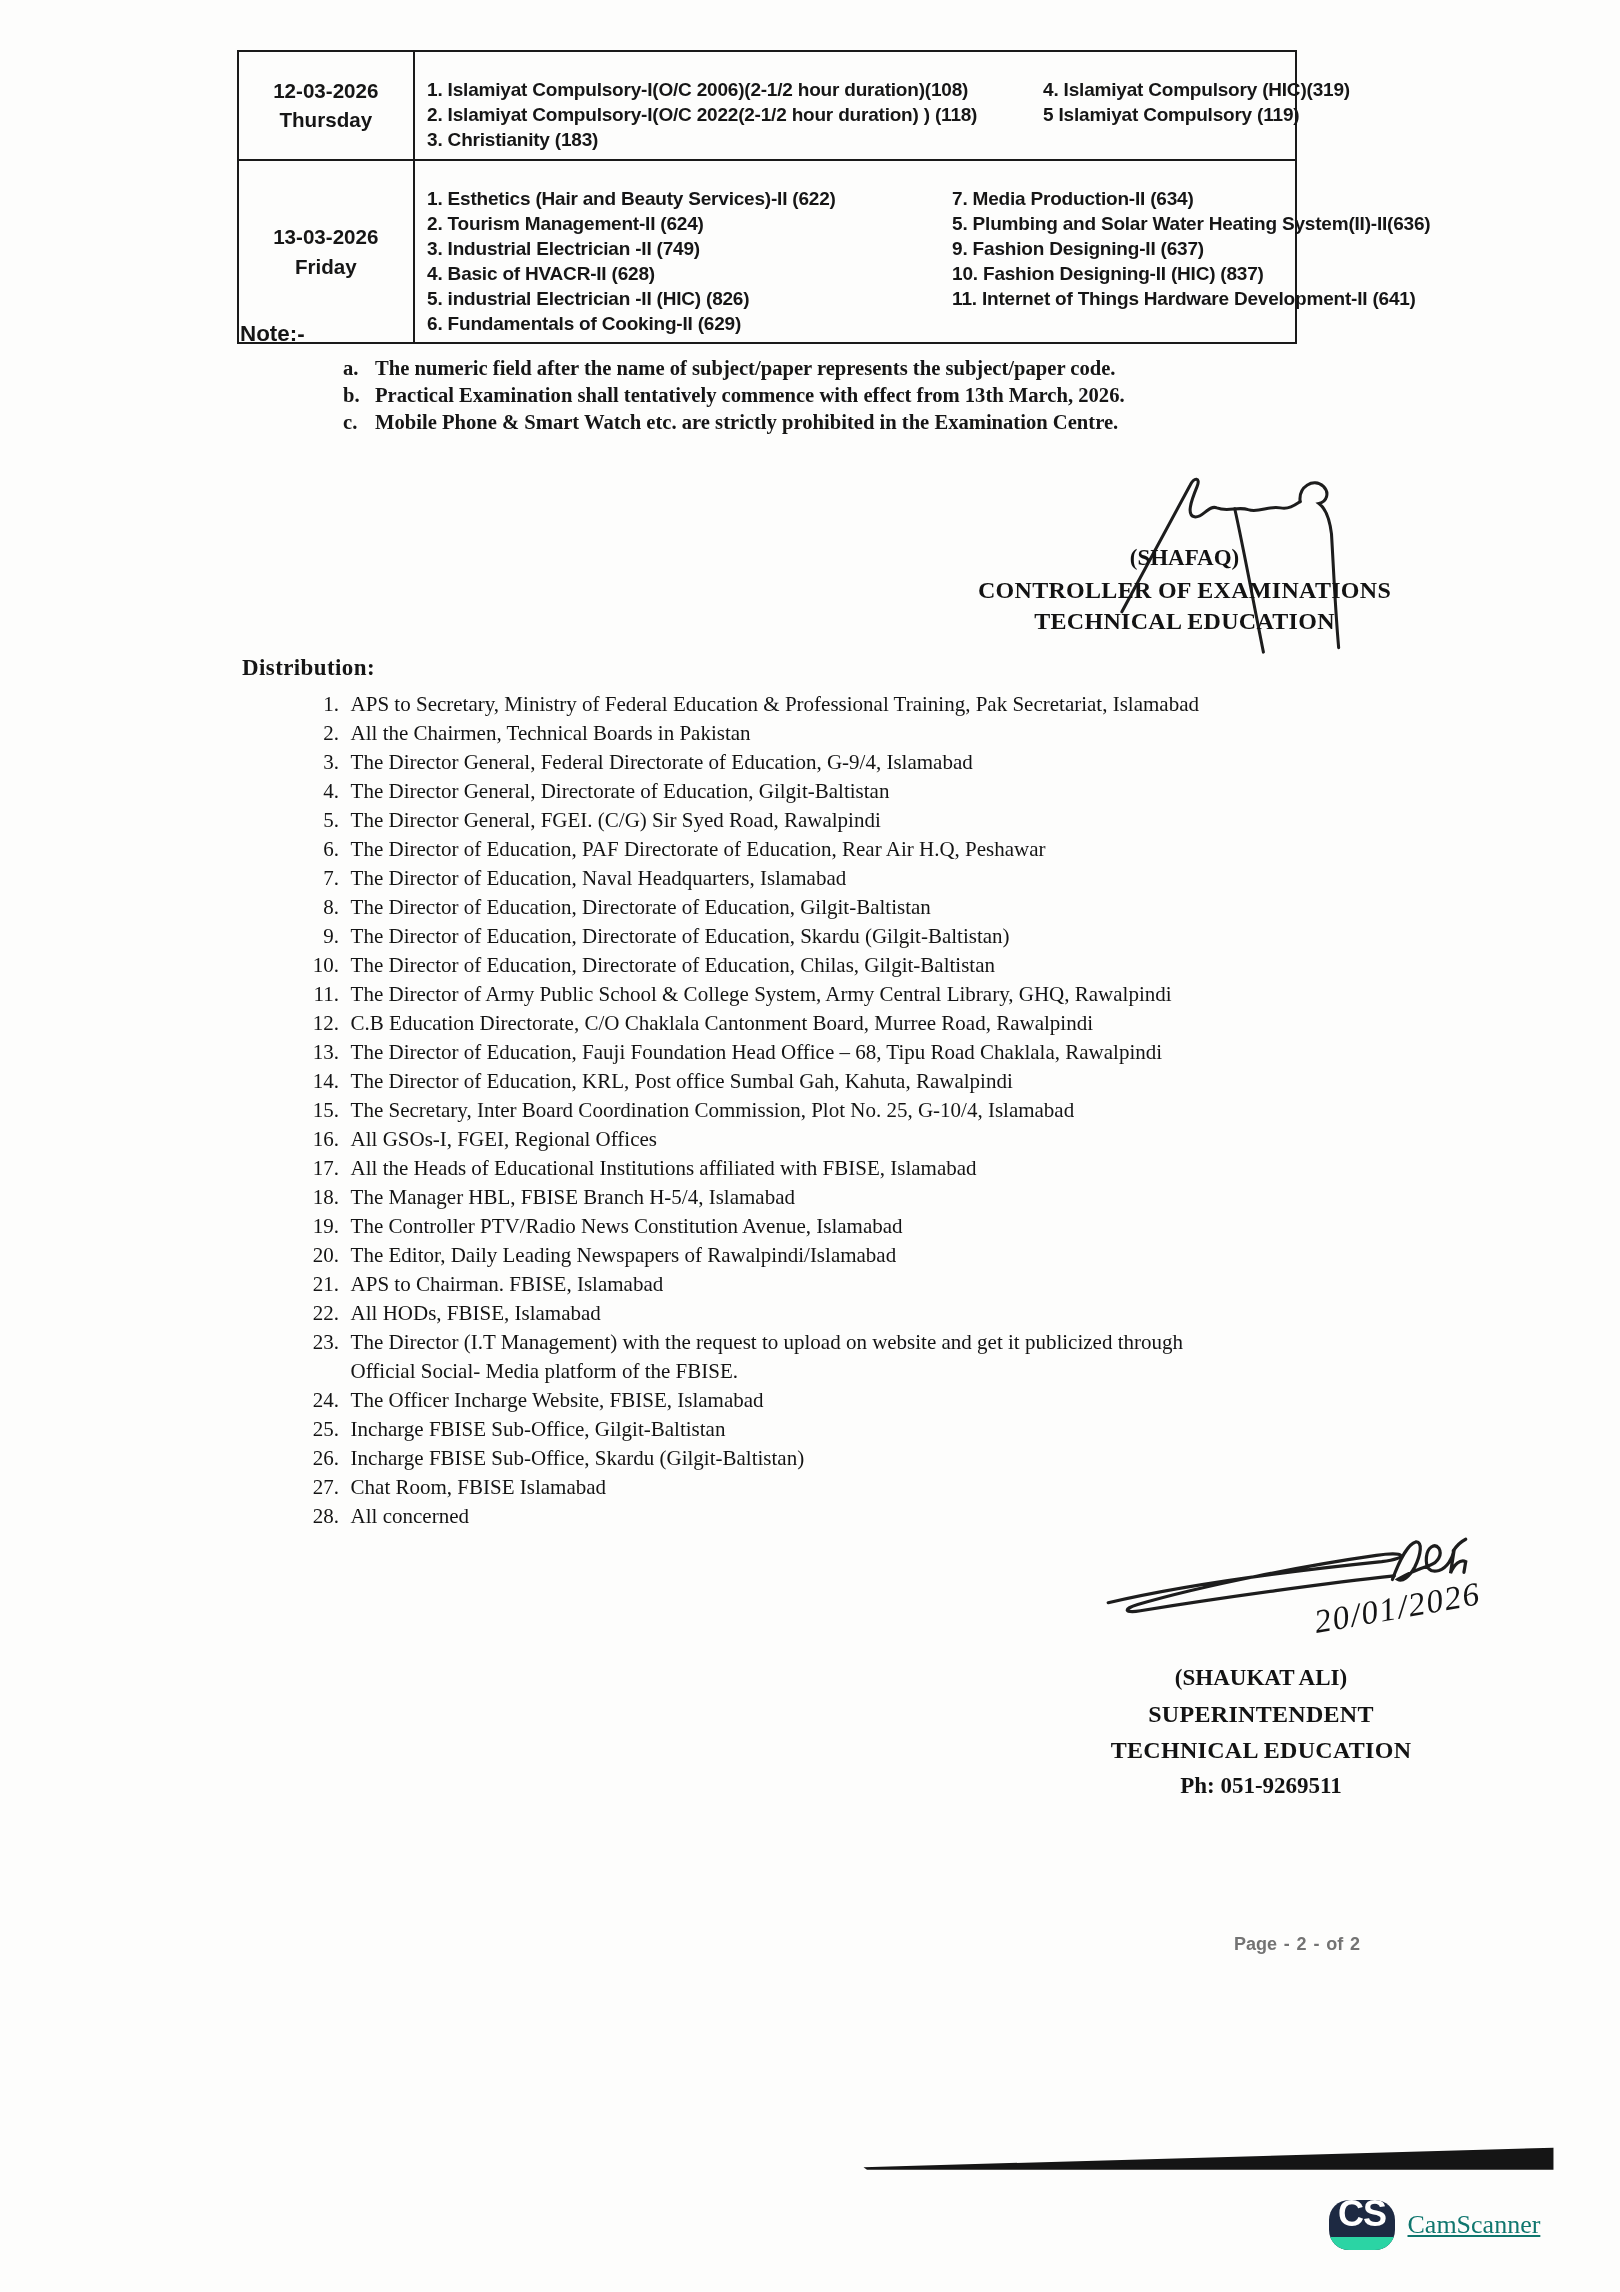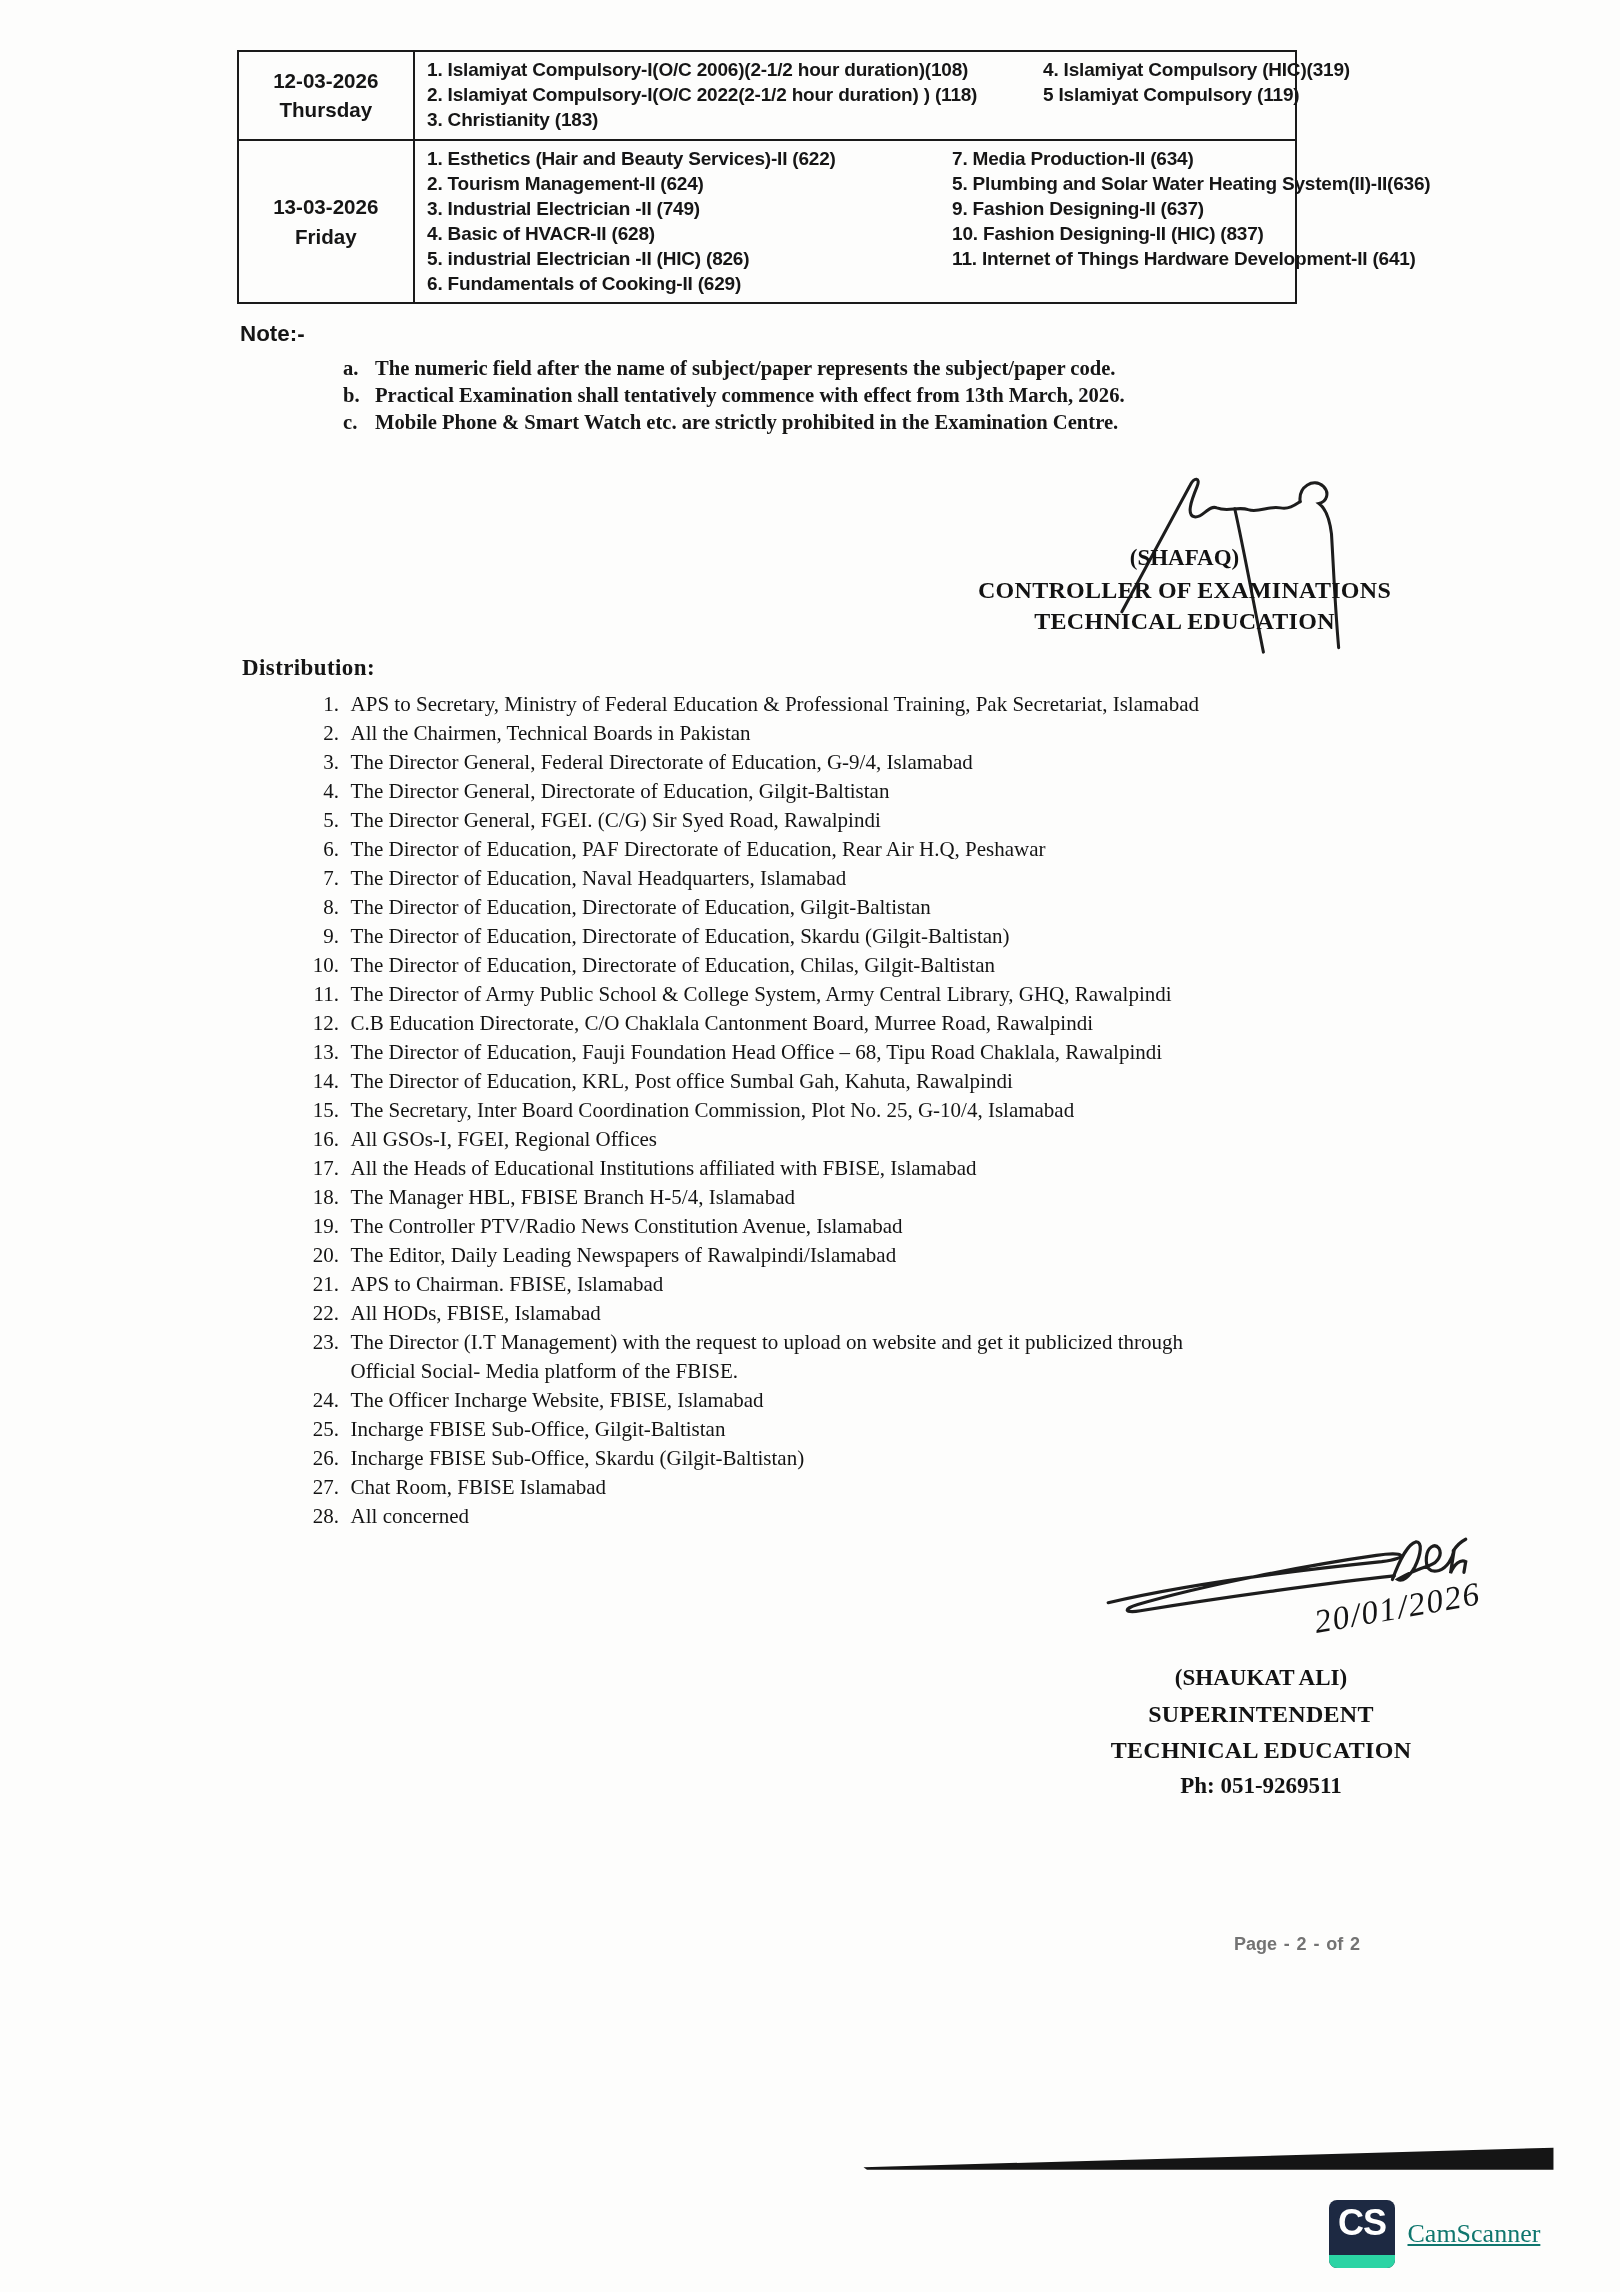--- a/index.html
+++ b/index.html
@@ -14,21 +14,21 @@
     border:2.7px solid #1a1a1a;background:#fdfdfc;box-sizing:border-box;
   }
   .sched-row{display:flex;}
   .sched-row + .sched-row{border-top:2.7px solid #1a1a1a;}
   .date-cell{
     flex:0 0 170px;border-right:2.7px solid #1a1a1a;
     display:flex;flex-direction:column;align-items:center;justify-content:center;
     font-family:"Liberation Sans",sans-serif;font-weight:700;font-size:20.6px;line-height:29.6px;
     padding:3.6px 1.8px;
   }
-  .content-cell{flex:1;display:flex;padding:5.4px 7.2px 6.3px 12.5px;box-sizing:border-box;}
+  .content-cell{flex:1;display:flex;padding:5.4px 7.2px 6.3px 12.5px;box-sizing:border-box;margin-top:20px;}
   .subject-line{
     font-family:"Liberation Sans",sans-serif;font-weight:700;font-size:19px;line-height:25px;
     white-space:nowrap;letter-spacing:-0.2px;
   }
   .row-0 .col-left{flex:0 0 616px;}
   .row-1 .col-left{flex:0 0 525px;}
   .col-right{flex:1;}
   
   .note-heading{
     position:absolute;left:240px;top:321px;
@@ -59,21 +59,21 @@
   .dist-text{flex:1;}
   
   .page-label{
     position:absolute;left:1234px;top:1934px;
     font-family:"Liberation Sans",sans-serif;font-weight:700;font-size:18px;
     word-spacing:1.8px;color:#737373;
   }
   .scan-wedge{position:absolute;left:858px;top:2146px;}
   .cs-footer{position:absolute;left:1329px;top:2200px;display:flex;align-items:center;gap:12.5px;}
   .cs-badge{
-    width:66px;height:68px;border-radius:8px;background:#1d2942;position:relative;overflow:hidden;
+    width:66px;height:50px;border-radius:20px;background:#1d2942;position:relative;overflow:hidden;
     display:flex;align-items:center;justify-content:center;padding-bottom:22px;box-sizing:border-box;
   }
   .cs-badge-text{font-family:"Liberation Sans",sans-serif;font-weight:700;font-size:36px;color:#ffffff;letter-spacing:-0.9px;}
   .cs-strip{position:absolute;bottom:0;left:0;right:0;height:13.4px;background:#2bd4a4;}
   .cs-word{font-size:26px;color:#0f766e;text-decoration:underline;}
   .hand-date{font-style:italic;font-family:"Liberation Serif",serif;}
 </style>
 </head>
 <body>
 

